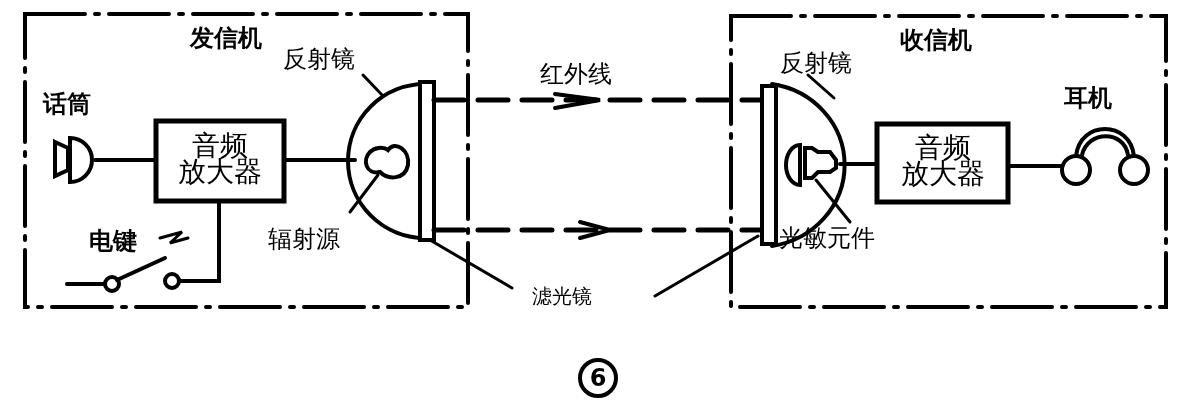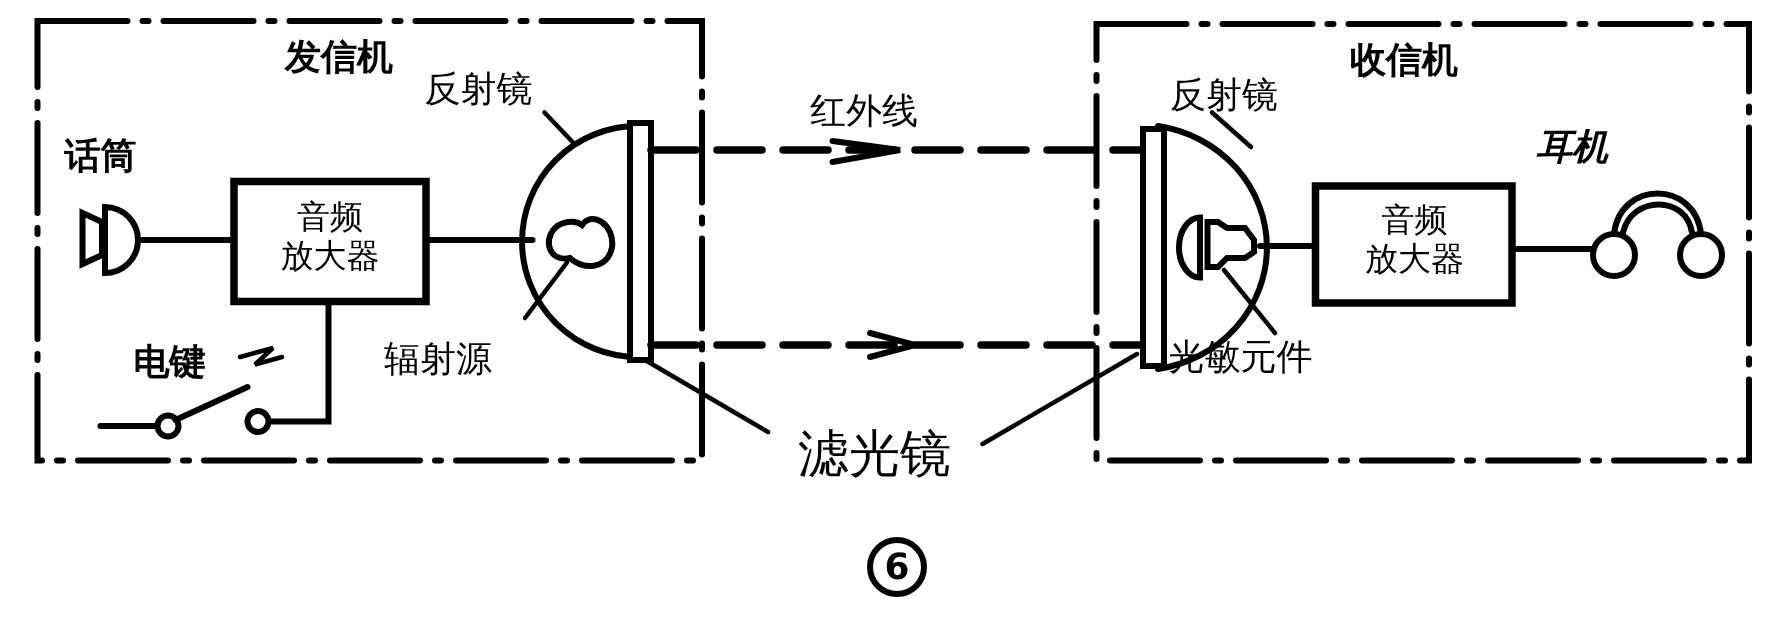--- a/index.html
+++ b/index.html
@@ -1,20 +1,20 @@
 <!DOCTYPE html>
 <html><head>
 <meta charset="utf-8">
 <style>
   html, body { margin:0; padding:0; background:#fff; }
   body { width:1182px; height:419px; position:relative; overflow:hidden; font-family:"DejaVu Sans", sans-serif; color:#000; }
   svg { position:absolute; left:0; top:0; }
   .lbl { position:absolute; font-family:"DejaVu Sans", sans-serif; font-weight:bold; font-size:24px; line-height:1; white-space:nowrap; color:#000; }
   .lbl.light { font-weight:normal; }
-  .boxtxt { position:absolute; font-family:"DejaVu Sans", sans-serif; font-size:22px; line-height:26px; text-align:center; color:#000; }
+  .boxtxt { position:absolute; font-family:"DejaVu Sans", sans-serif; font-size:28px; line-height:26px; text-align:center; color:#000; }
   .fignum { position:absolute; left:578px; top:358px; width:40px; height:40px; border:4px solid #000; border-radius:50%; box-sizing:border-box; font-family:"DejaVu Sans", sans-serif; font-weight:bold; font-size:24px; line-height:32px; text-align:center; }
 </style>
 </head>
 <body>
 
 <svg width="1182" height="419" viewBox="0 0 1182 419">
   <g stroke="#000" fill="none" stroke-linecap="round">
 
     <rect x="25" y="14" width="443" height="293" stroke-width="4" stroke-dasharray="60 10 4 10"></rect>
 
@@ -85,27 +85,27 @@
 </svg>
 
 <div class="lbl" style="left:190px;top:26px;">发信机</div>
 <div class="lbl light" style="left:283px;top:47px;">反射镜</div>
 <div class="lbl" style="left:43px;top:92px;">话筒</div>
 <div class="boxtxt" style="left:160px;top:133px;width:120px;">
   <div>音频</div>
   <div>放大器</div>
 </div>
 <div class="lbl" style="left:89px;top:229px;">电键</div>
-<div class="lbl light" style="left:256px;top:227px;">辐射源</div>
+<div class="lbl light" style="left:268px;top:227px;">辐射源</div>
 
 <div class="lbl light" style="left:540px;top:62px;">红外线</div>
-<div class="lbl light" style="left:532px;top:286px;font-size:34px;">滤光镜</div>
+<div class="lbl light" style="left:532px;top:286px;font-size:20px;">滤光镜</div>
 
-<div class="lbl" style="left:900px;top:28px;">收信机</div>
+<div class="lbl" style="left:900px;top:28px;font-family:Liberation Serif, serif;">收信机</div>
 <div class="lbl light" style="left:780px;top:51px;">反射镜</div>
 <div class="boxtxt" style="left:882px;top:135px;width:122px;">
   <div>音频</div>
   <div>放大器</div>
 </div>
-<div class="lbl" style="left:1024px;top:86px;font-style:italic;">耳机</div>
+<div class="lbl" style="left:1064px;top:86px;">耳机</div>
 <div class="lbl light" style="left:779px;top:226px;">光敏元件</div>
 
 <div class="fignum">6</div>
 
 </body></html>

